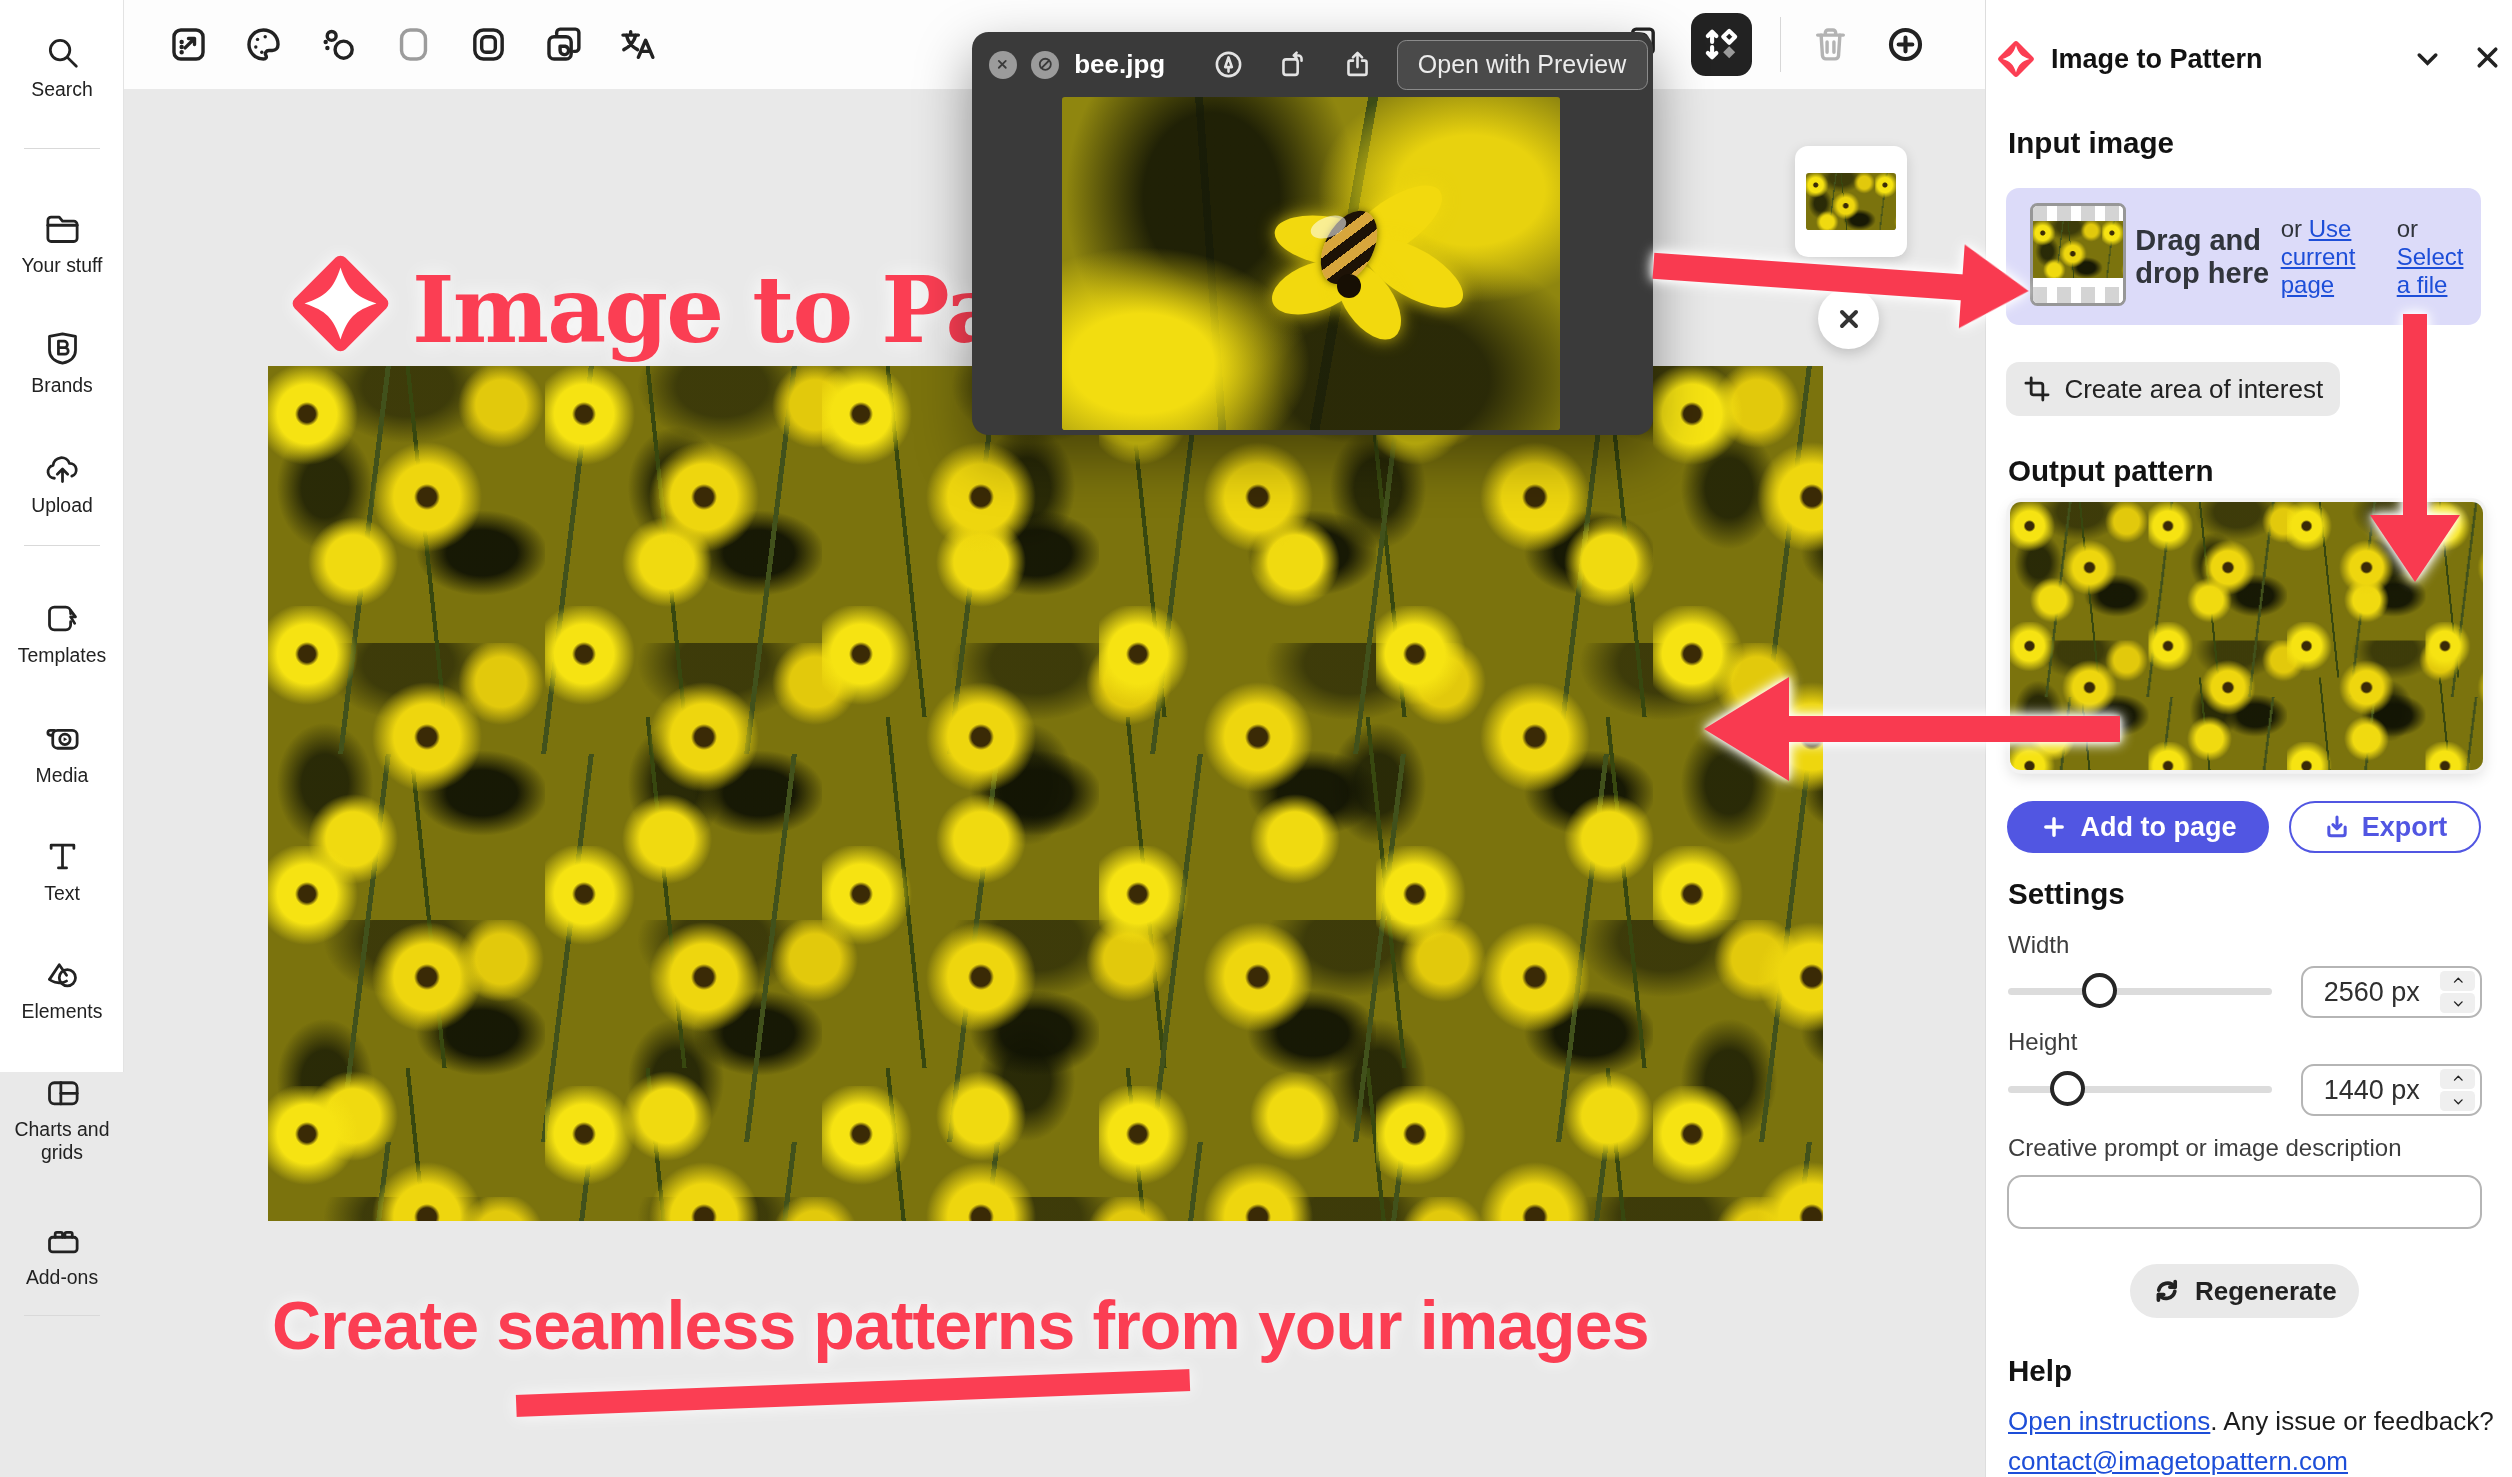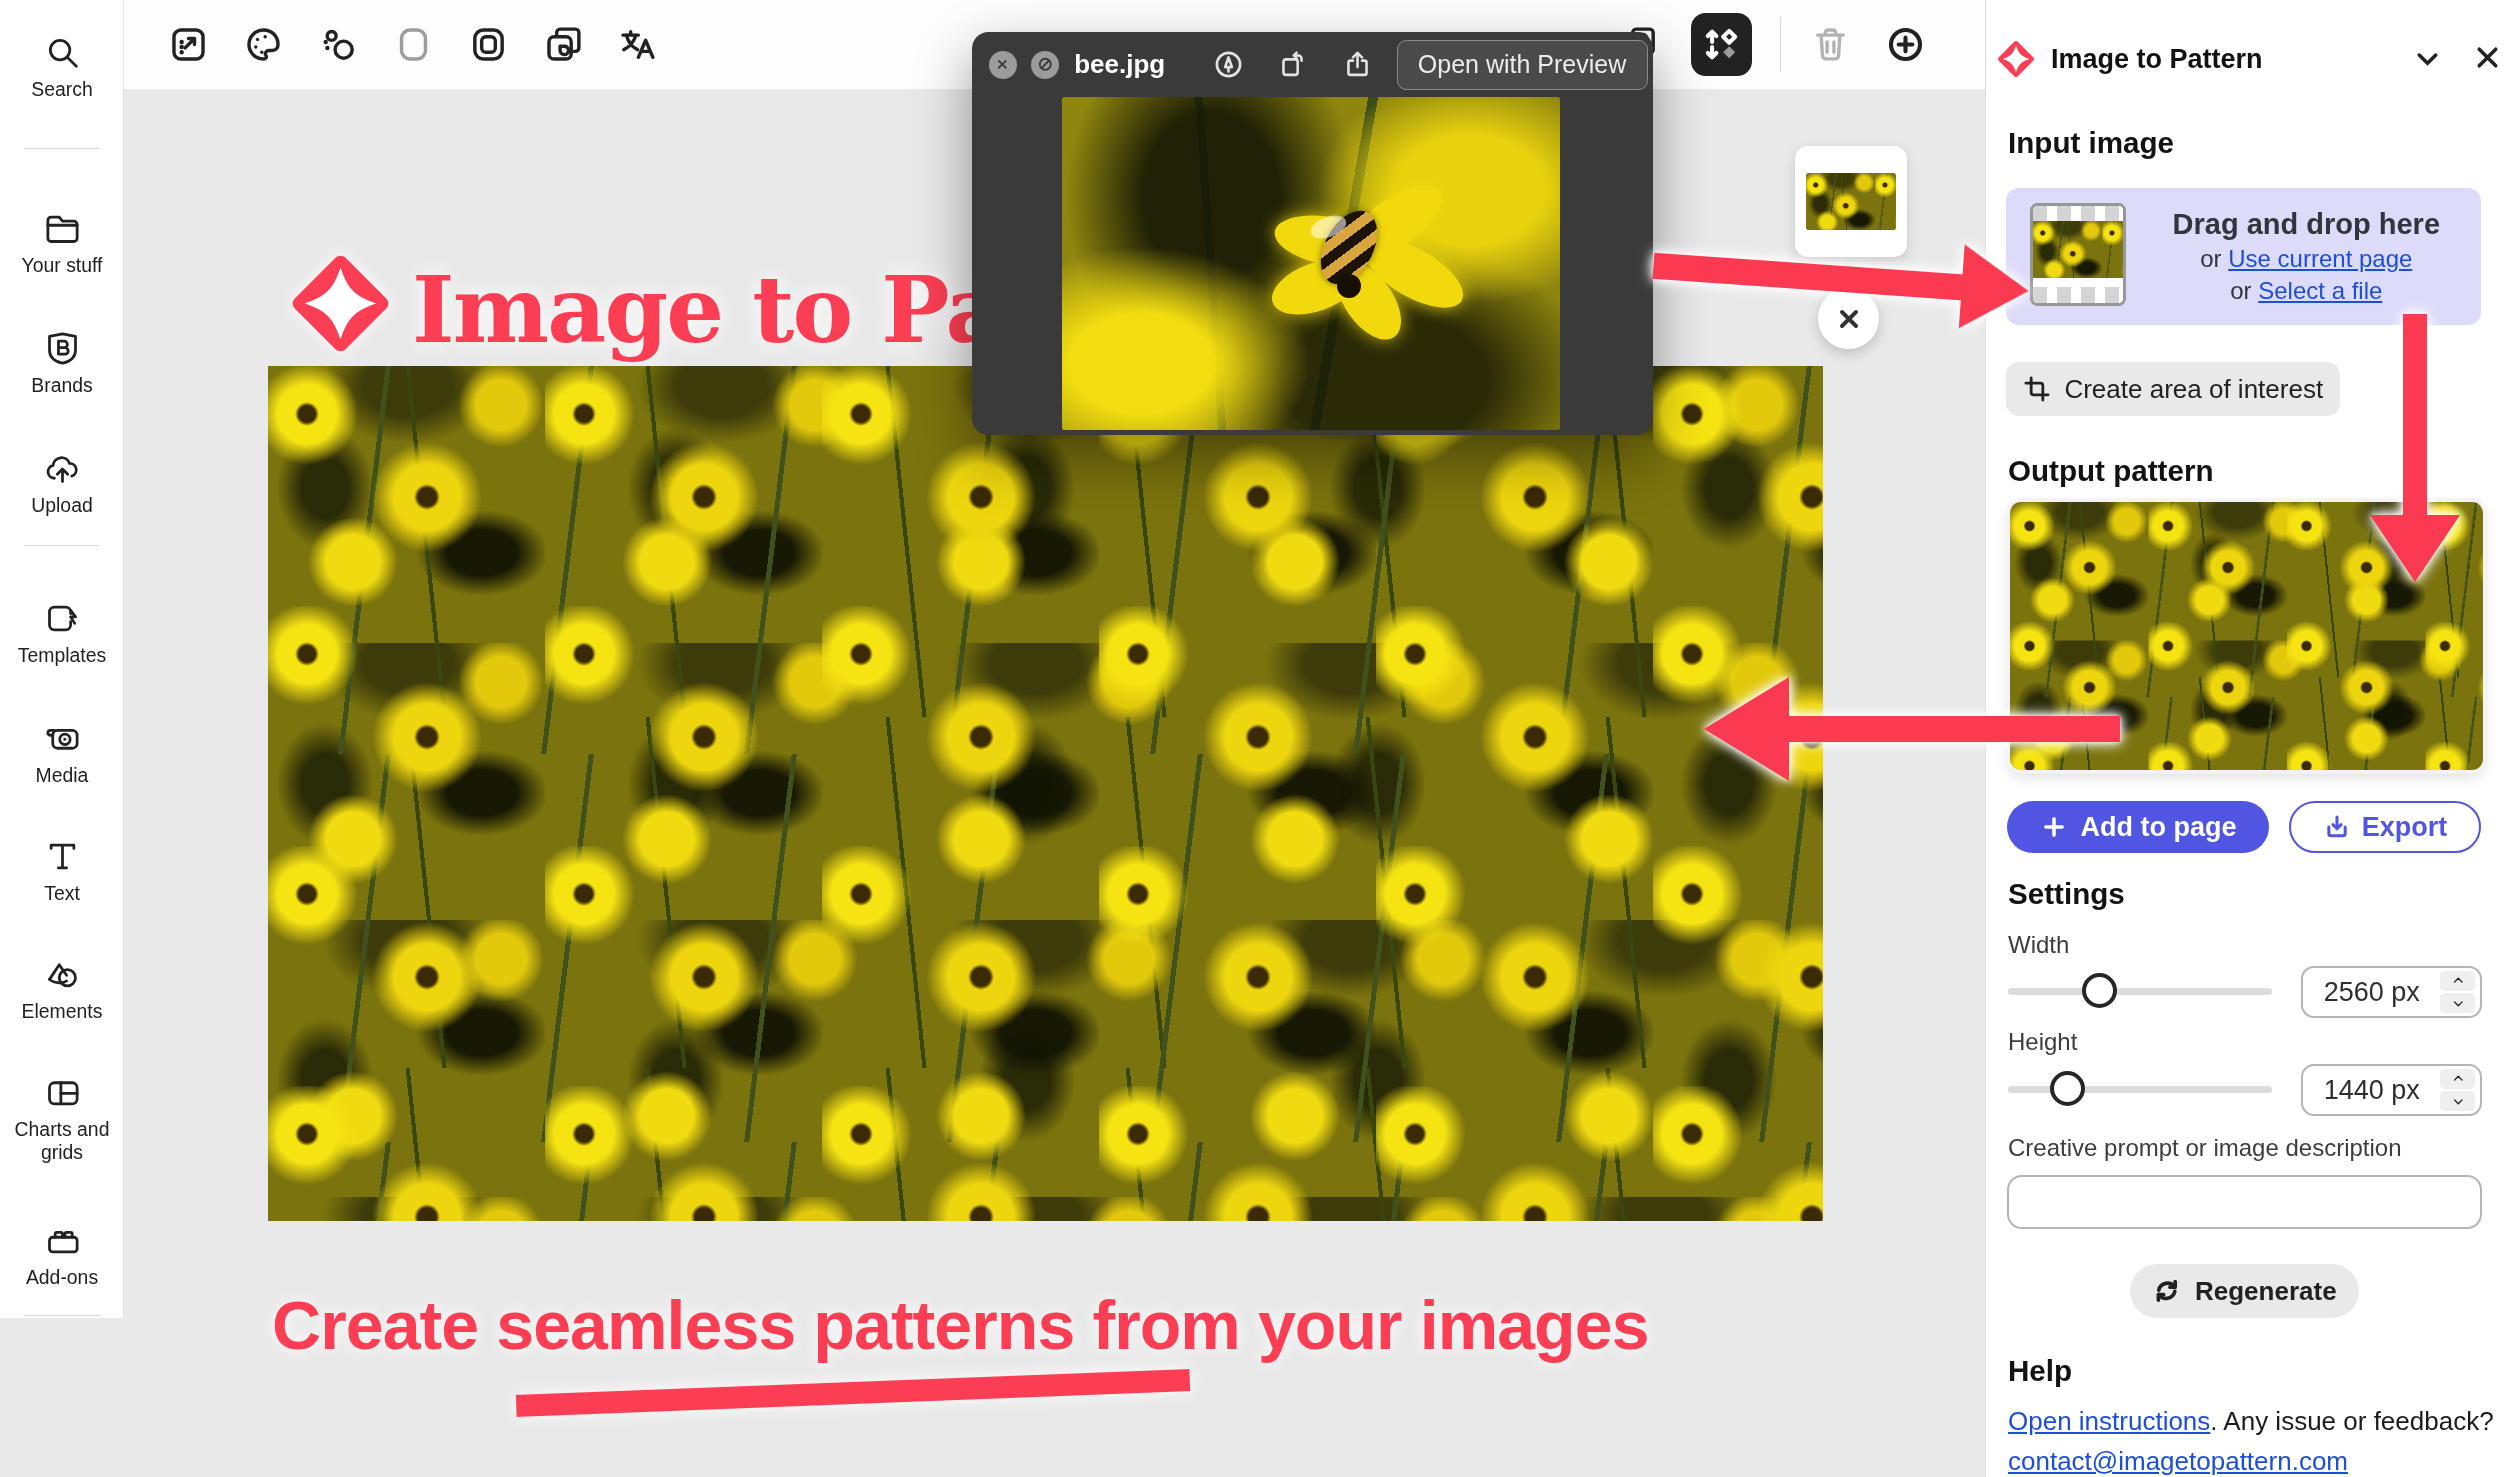--- a/index.html
+++ b/index.html
@@ -1,21 +1,21 @@
 <!DOCTYPE html>
 <html style="font-size:14.8px"><head>
 <meta charset="utf-8">
 <style>
   * { margin:0; padding:0; box-sizing:border-box; }
   html,body { width:2512px; height:1478px; overflow:hidden; background:#e9e9e9;
     font-family:"Liberation Sans", sans-serif; color:#2c2c2c; }
   .abs { position:absolute; }
 
   
-  .sidebar { position:absolute; left:0; top:0; width:124px; height:1318px;
+  .sidebar { position:absolute; left:0; top:0; width:124px; height:1072px;
     background:#ffffff; border-right:0.9px solid #e3e3e3; z-index:30; }
   .side-item { position:absolute; left:0; width:124px; display:flex; flex-direction:column;
     align-items:center; gap:5.5px; cursor:pointer; }
   .side-item svg { width:39px; height:39px; stroke:#222; fill:none; stroke-width:1.7;
     stroke-linecap:round; stroke-linejoin:round; }
   .side-label { font-size:19.4px; color:#222; text-align:center; line-height:23px; }
   .side-div { position:absolute; left:24px; width:76px; height:0.9px; background:#d9d9d9; }
 
   
   .topbar { position:absolute; left:124px; top:0; width:1861px; height:89px; background:#fdfdfd; z-index:20; }
@@ -127,21 +127,21 @@
   .p-chevron svg, .p-close svg { width:33px; height:33px; stroke:#222; stroke-width:2.6; fill:none; stroke-linecap:round; }
 
   .dropzone { position:absolute; left:20.3px; top:188px; width:475px; height:137px;
     background:#dcdbf9; border-radius:13px; cursor:pointer; }
   .film { position:absolute; left:24px; top:14.8px; width:96px; height:103px; background:#fff;
     border:3.7px solid #979797; border-radius:7.4px; overflow:hidden; }
   .film-strip { position:absolute; left:0; width:100%; height:15.7px; background:
     repeating-linear-gradient(90deg,#d4d4d4 0 14px,#ffffff 14px 24px); }
   .film-img { position:absolute; left:0; top:15.7px; width:100%; height:57px; overflow:hidden; }
   .dz-text { position:absolute; left:129px; top:0; width:342px; height:100%;
-    display:flex; flex-direction:column; align-items:center; justify-content:center; gap:3.7px; }
+    display:flex; flex-direction:row; align-items:center; justify-content:center; gap:3.7px; }
   .dz-main { font-size:29px; font-weight:bold; color:#31353c; }
   .dz-line { font-size:24px; color:#31353c; }
   .p-link { color:#1d4ed8; text-decoration:underline; cursor:pointer; }
 
   .btn-grey { background:#e9e9e9; border-radius:13px; display:flex; align-items:center;
     justify-content:center; gap:13px; cursor:pointer; font-size:26px; color:#222; }
   .select-area { position:absolute; left:20.3px; top:362px; width:334px; height:54px; }
   .select-area svg { width:28px; height:28px; stroke:#222; fill:none; stroke-width:2.4; stroke-linecap:round; }
 
   .output-img { position:absolute; left:24px; top:502px; width:473px; height:268px;

